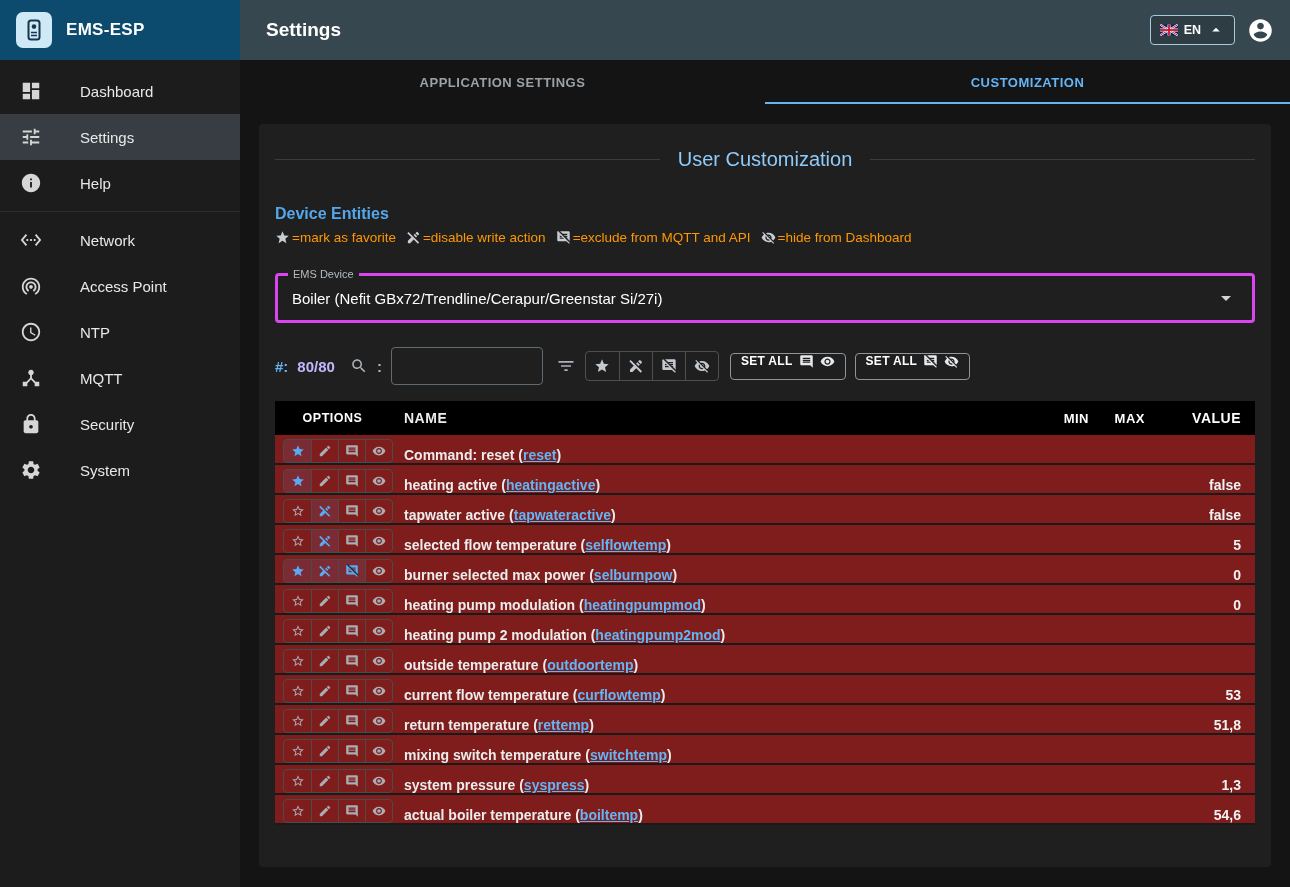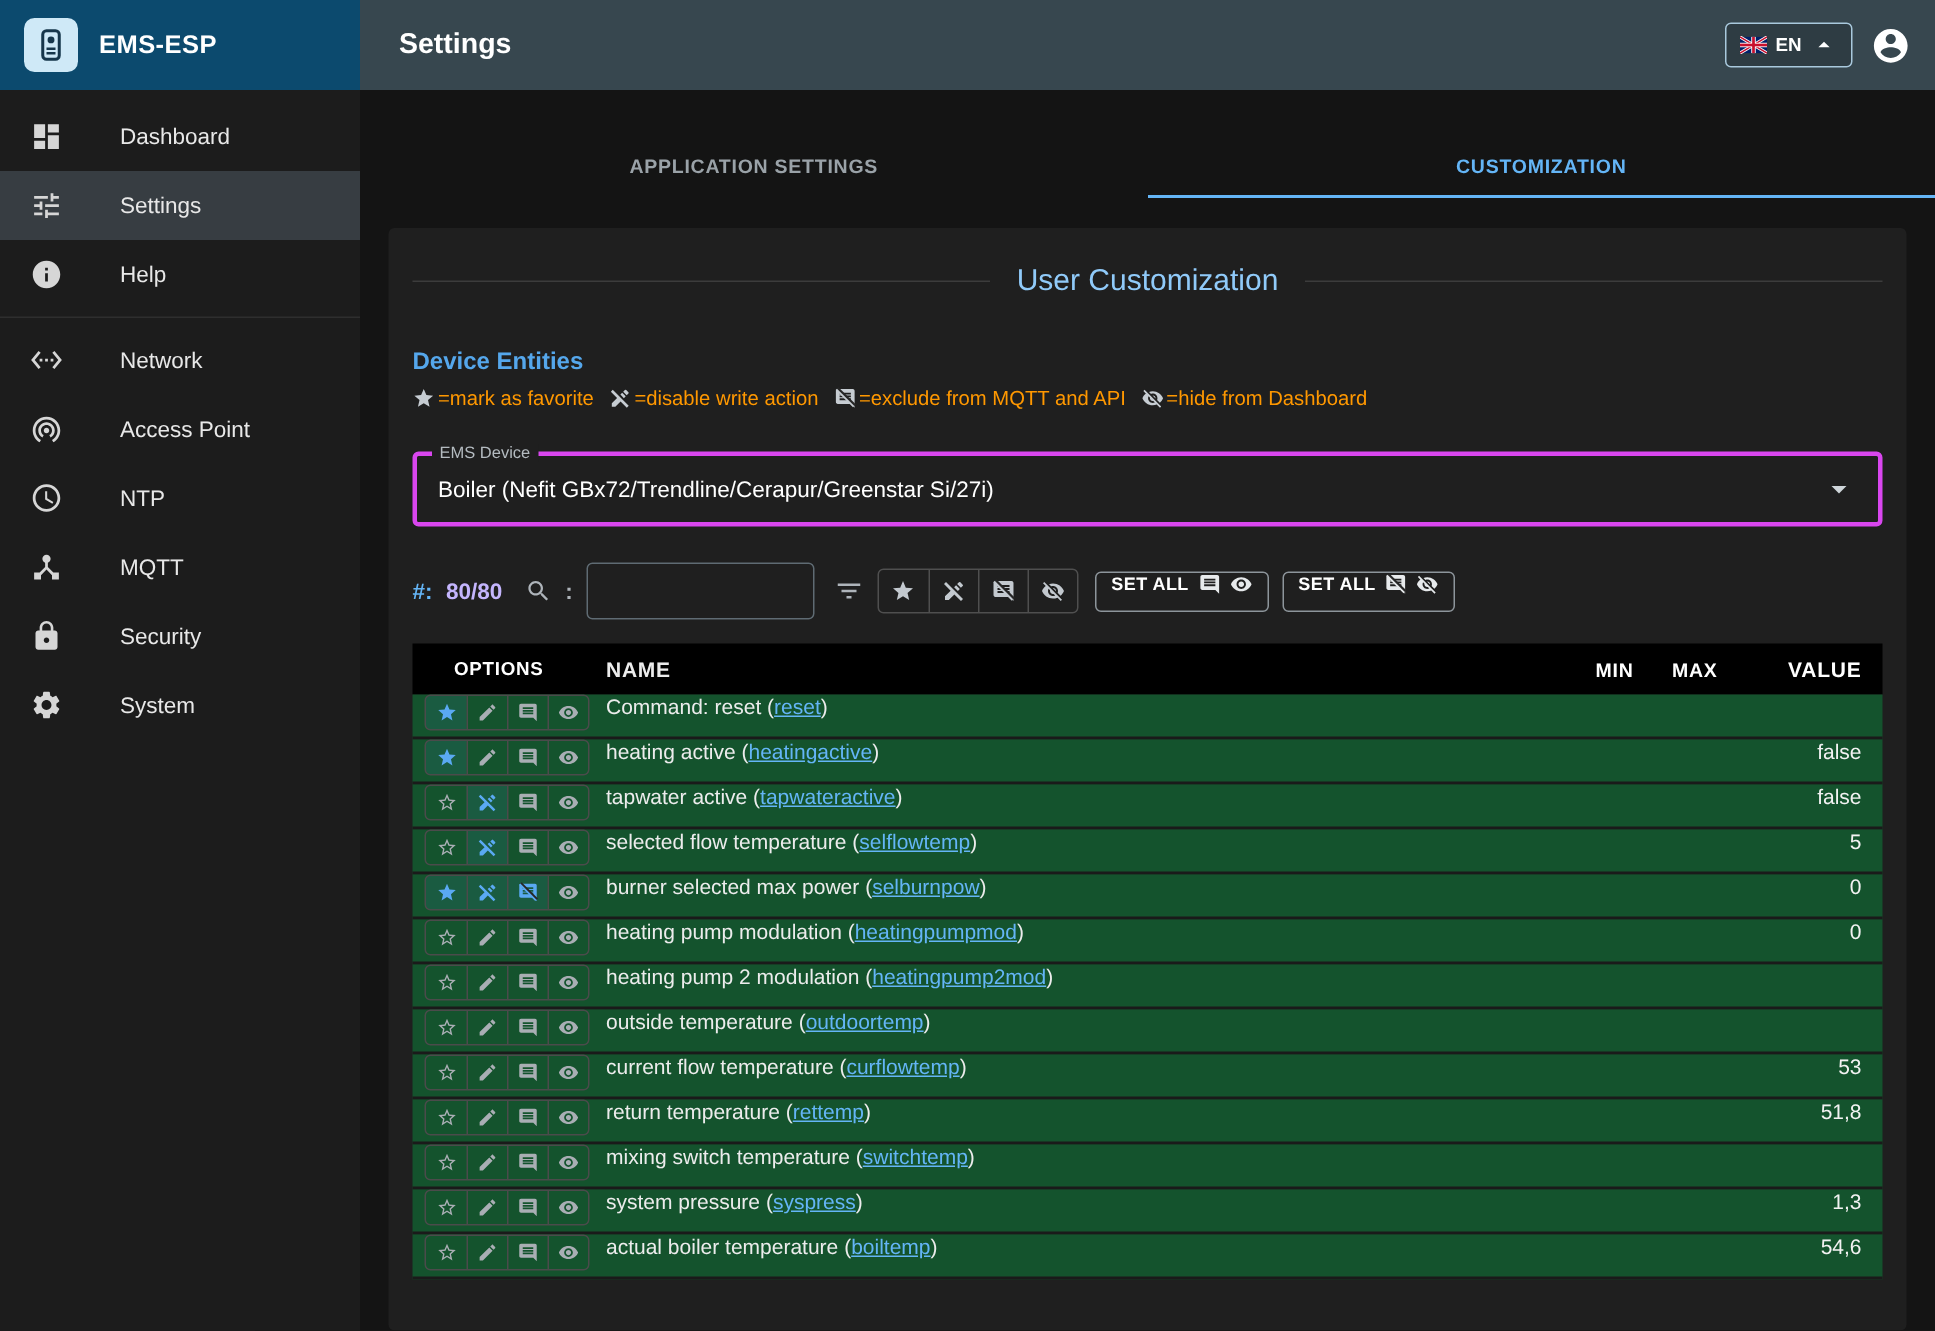--- a/index.html
+++ b/index.html
@@ -29,21 +29,21 @@
   .page-title { font-size:19px; font-weight:bold; margin:0; }
   .topbar-right { display:flex; align-items:center; gap:12px; }
   .lang-button { display:flex; align-items:center; gap:6px; height:30px; padding:0 9px; background:rgba(0,0,0,.15);
     border:1px solid #a9c9dd; border-radius:4px; color:#fff; font-family:inherit; font-size:12.5px; font-weight:bold; cursor:pointer; }
   .lang-button .flag svg { width:18px; height:12px; display:block; }
   .lang-button .icon { font-size:18px; display:flex; }
   .account-btn { background:none; border:none; color:#fff; padding:0; cursor:pointer; display:flex; }
   .account-btn .icon { font-size:27px; }
 
   
-  .tabs { height:44px; display:flex; flex-shrink:0;margin-top:28px; }
+  .tabs { height:44px; display:flex; flex-shrink:0; }
   .tab { flex:1; display:flex; align-items:center; justify-content:center; font-size:13px; font-weight:bold;
     letter-spacing:.5px; color:#9aa2a8; cursor:pointer; }
   .tab.active { color:#64b5f6; box-shadow:inset 0 -2px 0 #64b5f6; }
 
   
   .card { margin:20px 19px 0; width:1012px; height:743px; background:#1f1f1f; border-radius:4px; padding:14px 16px 0; overflow:hidden; }
   .sec-title { display:flex; align-items:center; gap:18px; margin-top:10px; }
   .sec-title .line { flex:1; height:1px; background:#3c3c3c; }
   .sec-title .txt { color:#90caf9; font-size:20px; }
   .subsec { margin-top:34px; color:#55a7ec; font-size:16px; font-weight:bold; }
@@ -73,21 +73,21 @@
     border-left:1px solid #4f4f4f; color:#c3c9cf; cursor:pointer; padding:0; }
   .tgl:first-child { border-left:none; }
   .tgl .icon { font-size:16px; }
   .setall { display:inline-flex; align-items:flex-start; gap:6px; border:1px solid #8d959b; border-radius:4px; background:transparent;
     color:#fff; font-family:inherit; font-weight:bold; font-size:12px; height:27px; padding:0 10px; letter-spacing:.3px; cursor:pointer; }
   .setall .icon { font-size:15px; color:#e7eaec; }
 
   
   .etable { margin-top:16px; }
   .thead { display:flex; align-items:center; background:#000; height:34px; font-size:12.5px; font-weight:bold; letter-spacing:.5px; }
-  .trow { display:flex; align-items:flex-start; height:30px; background:#14532d; border-bottom:2px solid #1a1a1a; cursor:pointer; }
+  .trow { display:flex; align-items:flex-end; height:30px; background:#7f1d1d; border-bottom:2px solid #1a1a1a; cursor:pointer;font-weight:bold; }
   .c-opt { width:115px; padding-left:8px; }
   .thead .c-opt { text-align:center; padding-left:0; }
   .c-name { flex:1; padding-left:14px; font-size:14px; color:#ececec; white-space:nowrap; }
   .c-min { width:52px; text-align:right; font-size:13px; }
   .c-max { width:56px; text-align:right; font-size:13px; }
   .c-val { width:110px; text-align:right; padding-right:14px; font-size:14px; }
   .trow .c-min,.trow .c-max,.trow .c-val { font-size:14px; color:#f2f2f2; }
   .elink { color:#64b5f6; text-decoration:underline; cursor:pointer; }
   .optgroup { display:inline-flex; border:1px solid #4b4b4b; border-radius:4px; overflow:hidden; height:24px; }
   .optbtn { width:27px; height:22px; display:flex; align-items:center; justify-content:center; background:transparent; border:none;

